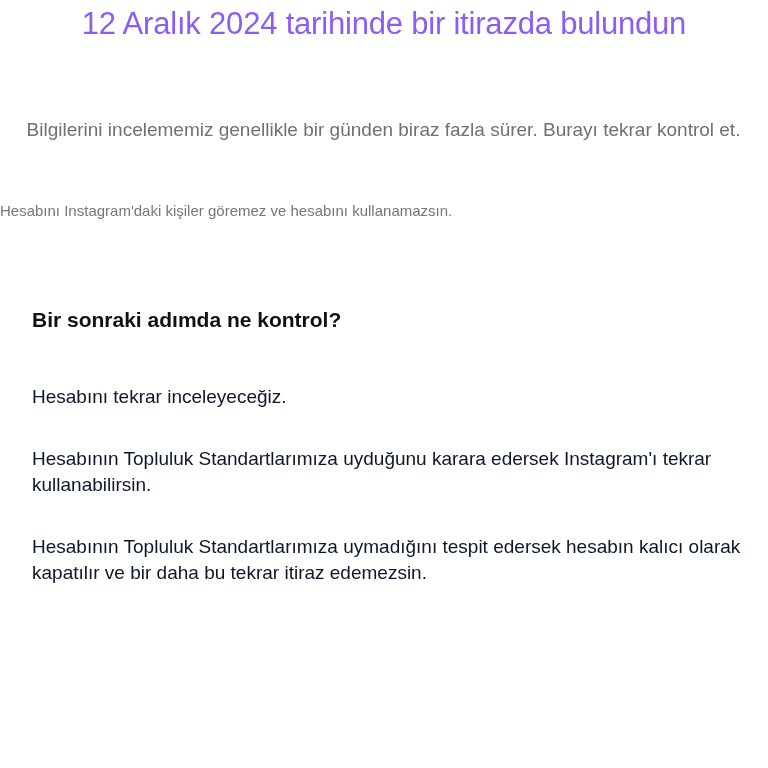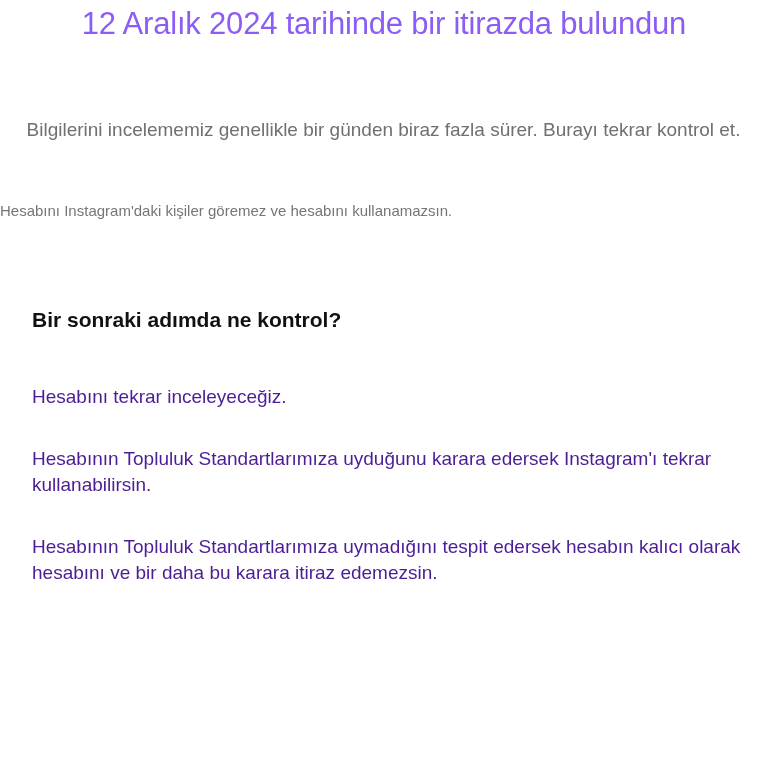--- a/index.html
+++ b/index.html
@@ -58,35 +58,35 @@
       font-weight: 700;
       color: #111111;
       margin: 0;
     }
     .para {
       position: absolute;
       left: 32px;
       width: 710px;
       font-size: 19px;
       line-height: 26px;
-      color: #4c1d95;
+      color: #0f172a;
       margin: 0;
     }
     .p1 { top: 384px; }
     .p2 { top: 446px; }
     .p3 { top: 534px; }
   </style>
 </head>
 <body>
 
 <h1 class="title">12 Aralık 2024 tarihinde bir itirazda bulundun</h1>
 
 <p class="subtitle">Bilgilerini incelememiz genellikle bir günden biraz fazla sürer. Burayı tekrar kontrol et.</p>
 
 <p class="note">Hesabını Instagram'daki kişiler göremez ve hesabını kullanamazsın.</p>
 
 <h2 class="section-heading">Bir sonraki adımda ne kontrol?</h2>
 
 <div>
   <p class="para p1">Hesabını tekrar inceleyeceğiz.</p>
   <p class="para p2">Hesabının Topluluk Standartlarımıza uyduğunu karara edersek Instagram'ı tekrar kullanabilirsin.</p>
-  <p class="para p3">Hesabının Topluluk Standartlarımıza uymadığını tespit edersek hesabın kalıcı olarak hesabını ve bir daha bu karara itiraz edemezsin.</p>
+  <p class="para p3">Hesabının Topluluk Standartlarımıza uymadığını tespit edersek hesabın kalıcı olarak kapatılır ve bir daha bu tekrar itiraz edemezsin.</p>
 </div>
 
 </body></html>

